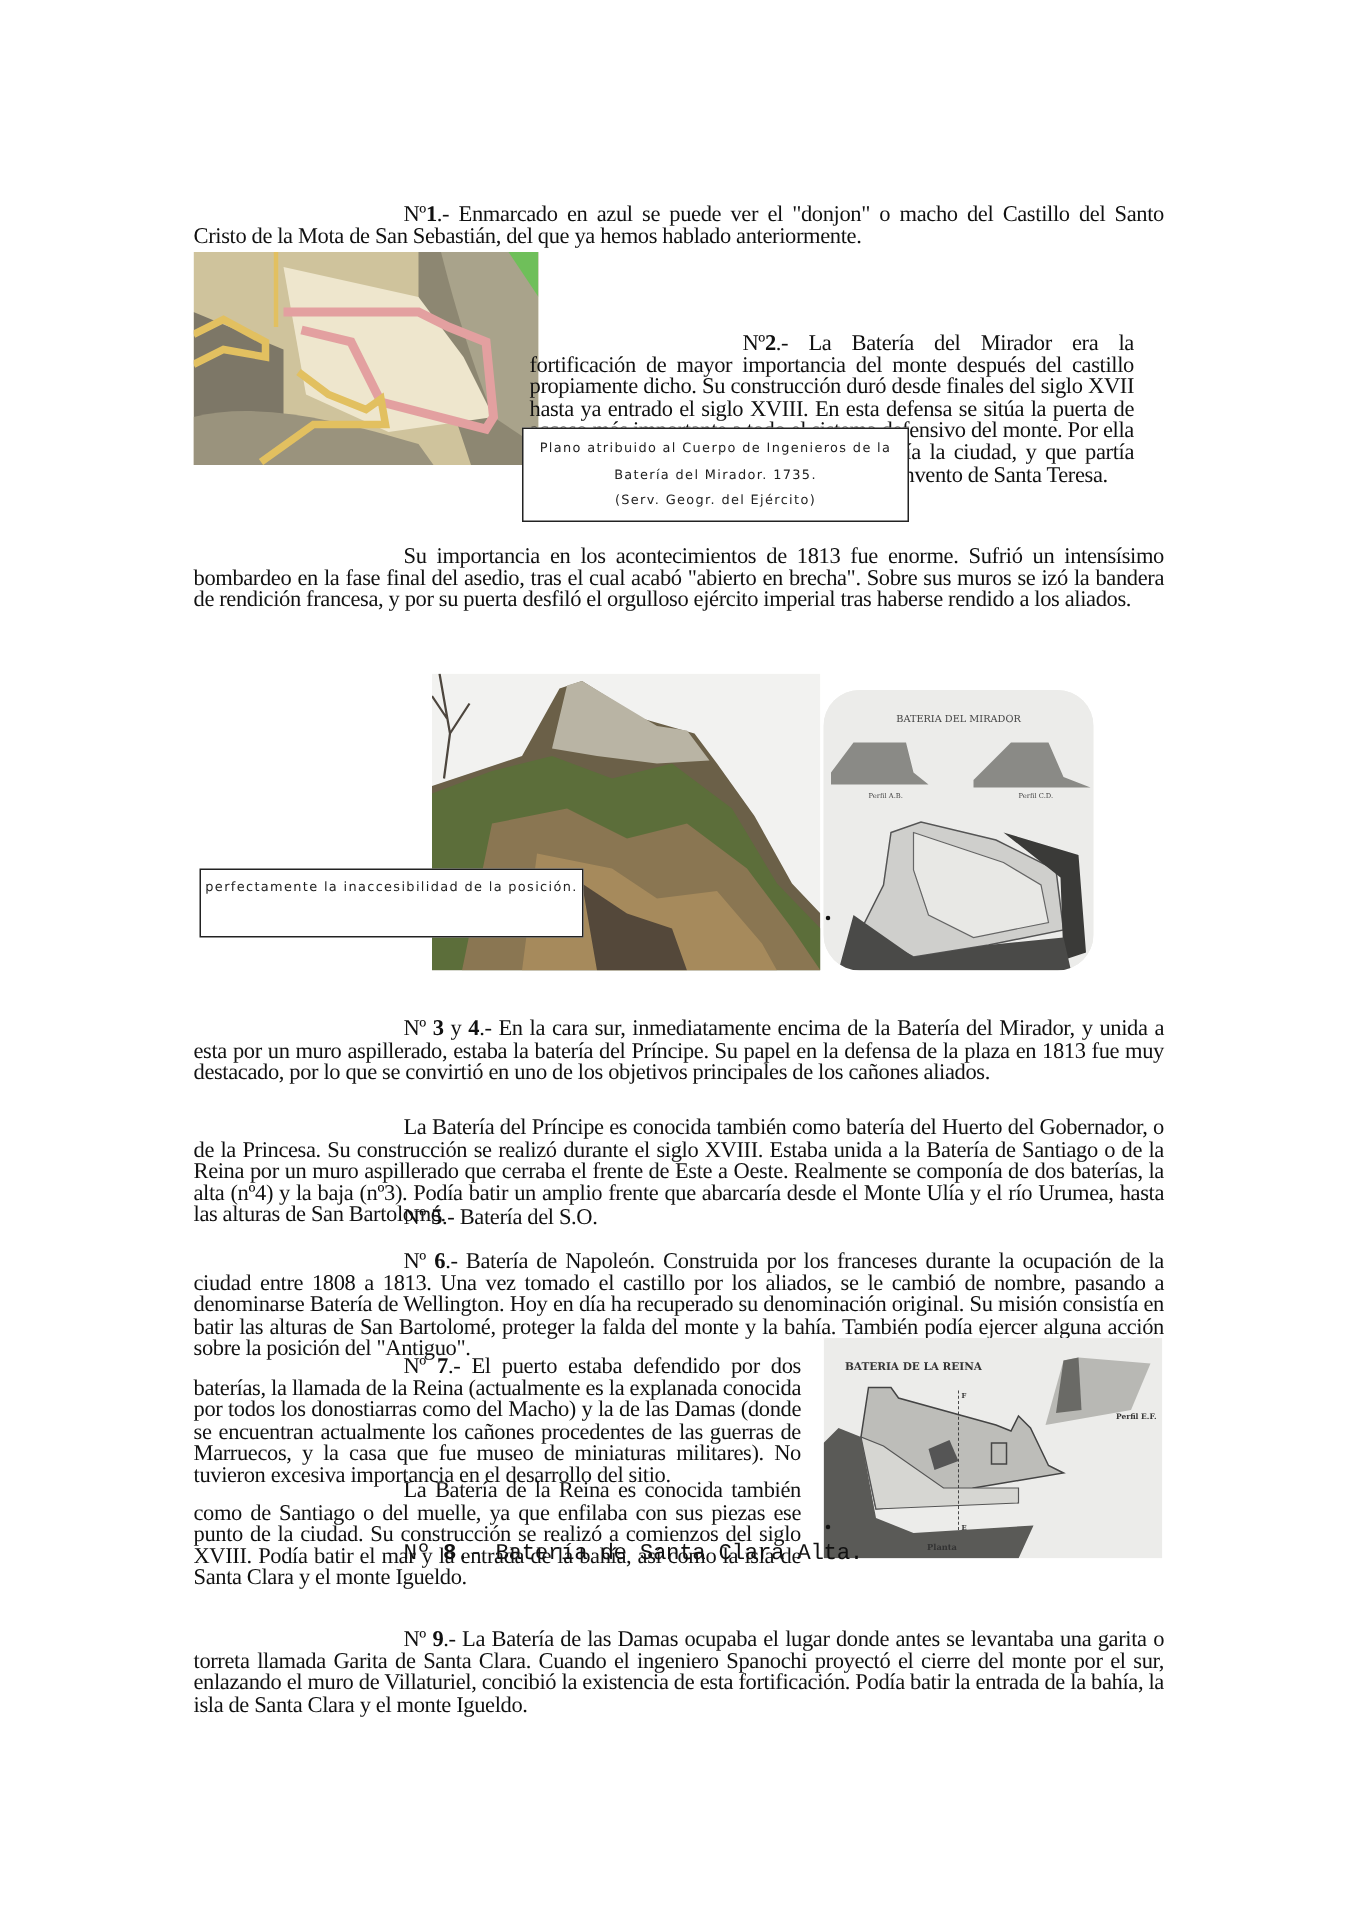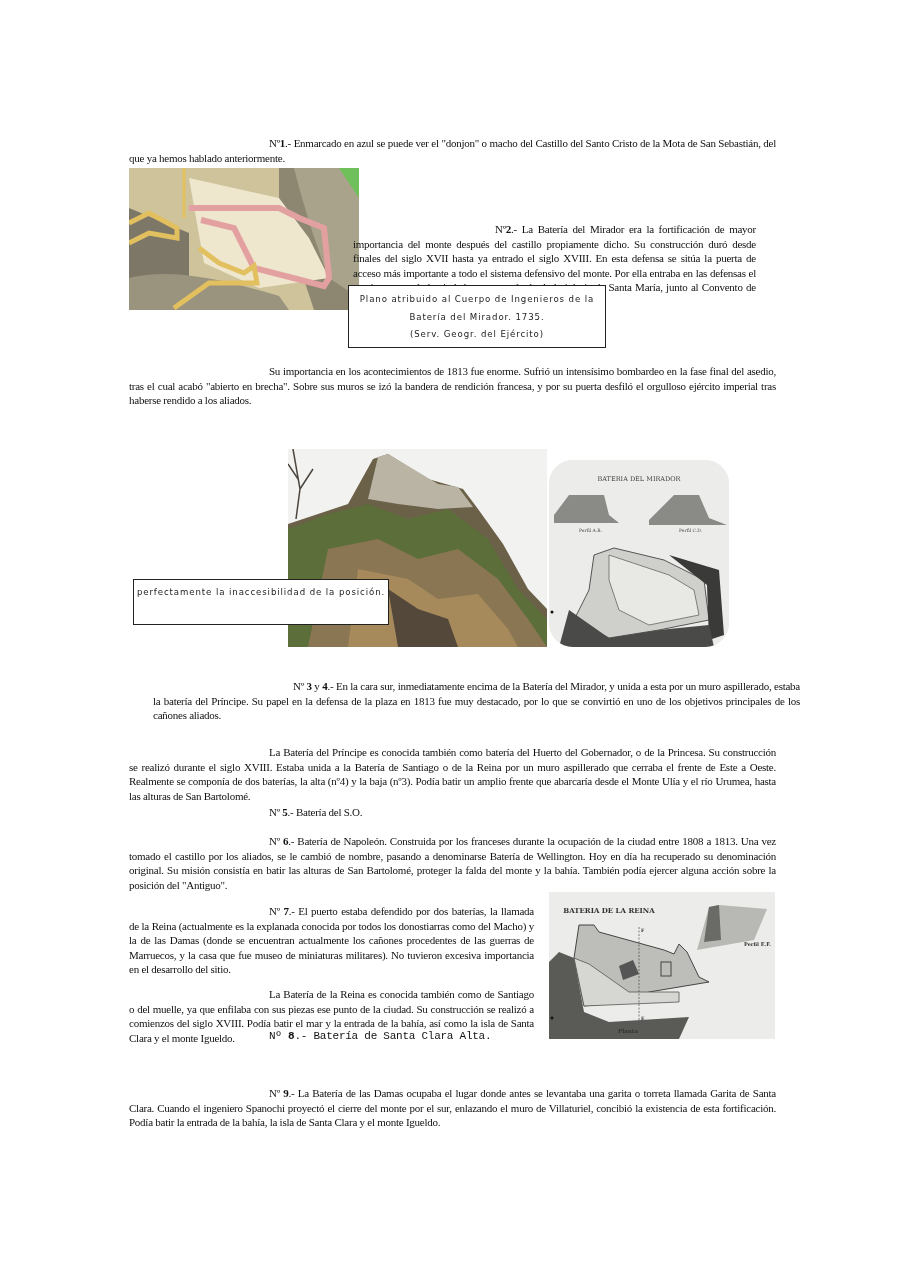--- a/index.html
+++ b/index.html
@@ -1,18 +1,18 @@
 <!DOCTYPE html>
 <html><head>
 <meta charset="utf-8">
 <style>
   html, body { margin: 0; padding: 0; background: #ffffff; }
   body { width: 905px; height: 1280px; position: relative; overflow: hidden;
          font-family: "Liberation Serif", "DejaVu Serif", serif; color: #111; }
-  .p { position: absolute; left: 129px; width: 647px; font-size: 11px; line-height: 14.6px;
+  .p { position: absolute; left: 129px; width: 647px; font-size: 15px; line-height: 14.6px;
        text-align: justify; letter-spacing: -0.25px; }
   .p .ind { display: inline-block; width: 140px; }
   .p b { font-weight: bold; }
   .narrow { width: 405px; }
   .caption { position: absolute; background: #fff; border: 1px solid #222;
              font-family: "DejaVu Sans", sans-serif; font-size: 8.6px; line-height: 17.5px;
              text-align: center; letter-spacing: 0.9px; color: #222; z-index: 3; box-sizing: border-box; }
   .img { position: absolute; overflow: hidden; }
   svg { display: block; }
 </style>
@@ -80,21 +80,21 @@
     <path d="M120,95 L170,110 L175,175 L160,180 L158,125 Z" fill="#3a3a38"></path>
     <path d="M20,150 L60,178 L110,170 L160,165 L165,187 L10,187 Z" fill="#4a4a48"></path>
     <circle cx="3" cy="152" r="1.5" fill="#111"></circle>
   </svg>
 </div>
 
 <div class="caption" style="left:133px; top:579px; width:256px; height:46px; padding-top:4px;">
   <div>perfectamente la inaccesibilidad de la posición.</div>
 </div>
 
-<div class="p" style="top:679px;margin-left:24px;">
+<div class="p" style="top:679px;">
   <span class="ind"></span><span>Nº </span><b>3</b><span> y </span><b>4</b><span>.- En la cara sur, inmediatamente encima de la Batería del Mirador, y unida a esta por un muro aspillerado, estaba la batería del Príncipe. Su papel en la defensa de la plaza en 1813 fue muy destacado, por lo que se convirtió en uno de los objetivos principales de los cañones aliados.</span>
 </div>
 
 <div class="p" style="top:719px;margin-top:26px;">
   <span class="ind"></span><span>La Batería del Príncipe es conocida también como batería del Huerto del Gobernador, o de la Princesa. Su construcción se realizó durante el siglo XVIII. Estaba unida a la Batería de Santiago o de la Reina por un muro aspillerado que cerraba el frente de Este a Oeste. Realmente se componía de dos baterías, la alta (nº4) y la baja (nº3). Podía batir un amplio frente que abarcaría desde el Monte Ulía y el río Urumea, hasta las alturas de San Bartolomé.</span>
 </div>
 
 <div class="p" style="top:805px;">
   <span class="ind"></span><span>Nº </span><b>5</b><span>.- Batería del S.O.</span>
 </div>

